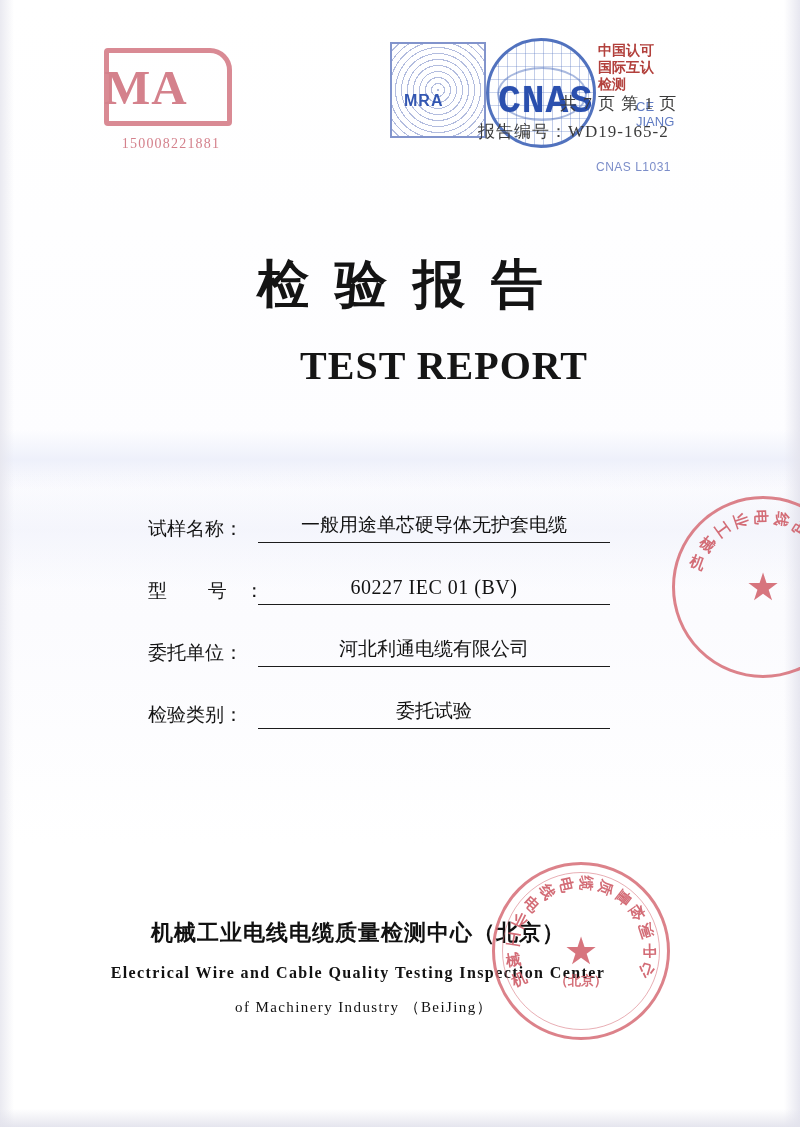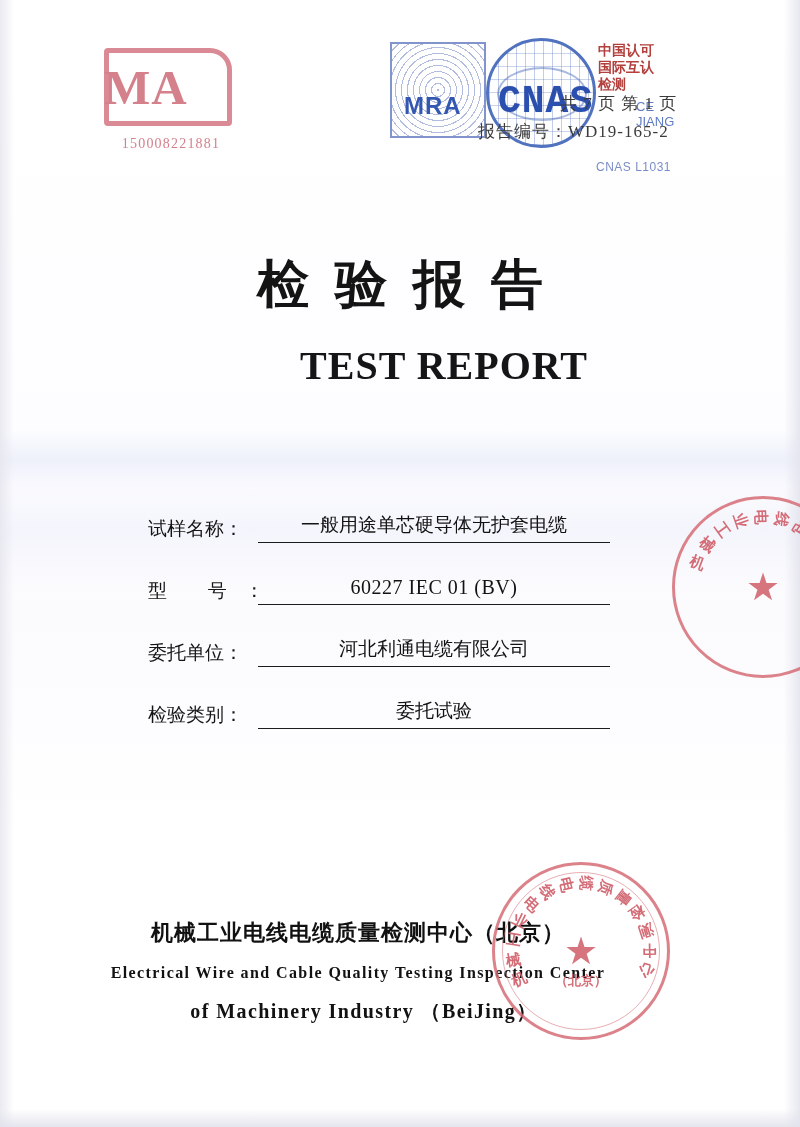--- a/index.html
+++ b/index.html
@@ -119,21 +119,21 @@
     font-size: 38px;
     letter-spacing: 1px;
     color: #2a4fae;
     text-shadow: 0 0 1px rgba(42,79,174,.4);
   }
   .cnas-mra {
     position: absolute;
     left: 14px; top: 56px;
     font-family: "Liberation Sans", sans-serif;
     font-weight: bold;
-    font-size: 24px;
+    font-size: 16px;
     color: #2a4fae;
     letter-spacing: 1px;
     opacity: .95;
   }
   .cnas-cn {
     position: absolute;
     left: 208px; top: 6px;
     width: 74px;
     font-family: "Liberation Sans", sans-serif;
     font-weight: bold;
@@ -274,22 +274,22 @@
     margin-top: 16px;
     font-family: "Liberation Serif", serif;
     font-weight: bold;
     font-size: 16px;
     letter-spacing: 1.4px;
     color: #121212;
   }
   .f-en2 {
     margin-top: 16px;
     font-family: "Liberation Serif", serif;
-    font-weight: bold;
-    font-size: 20px;
+    font-weight: normal;
+    font-size: 15px;
     letter-spacing: 1.4px;
     color: #121212;
     margin-left: 12px;
   }
 
   
   .seal {
     position: absolute;
     border-radius: 50%;
     border: 3px solid rgba(214,108,118,.85);

